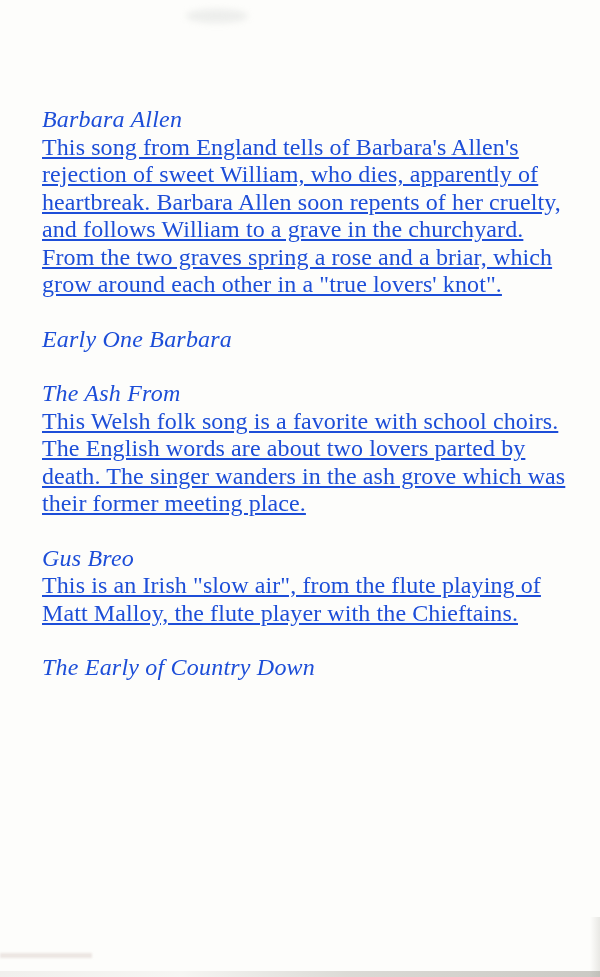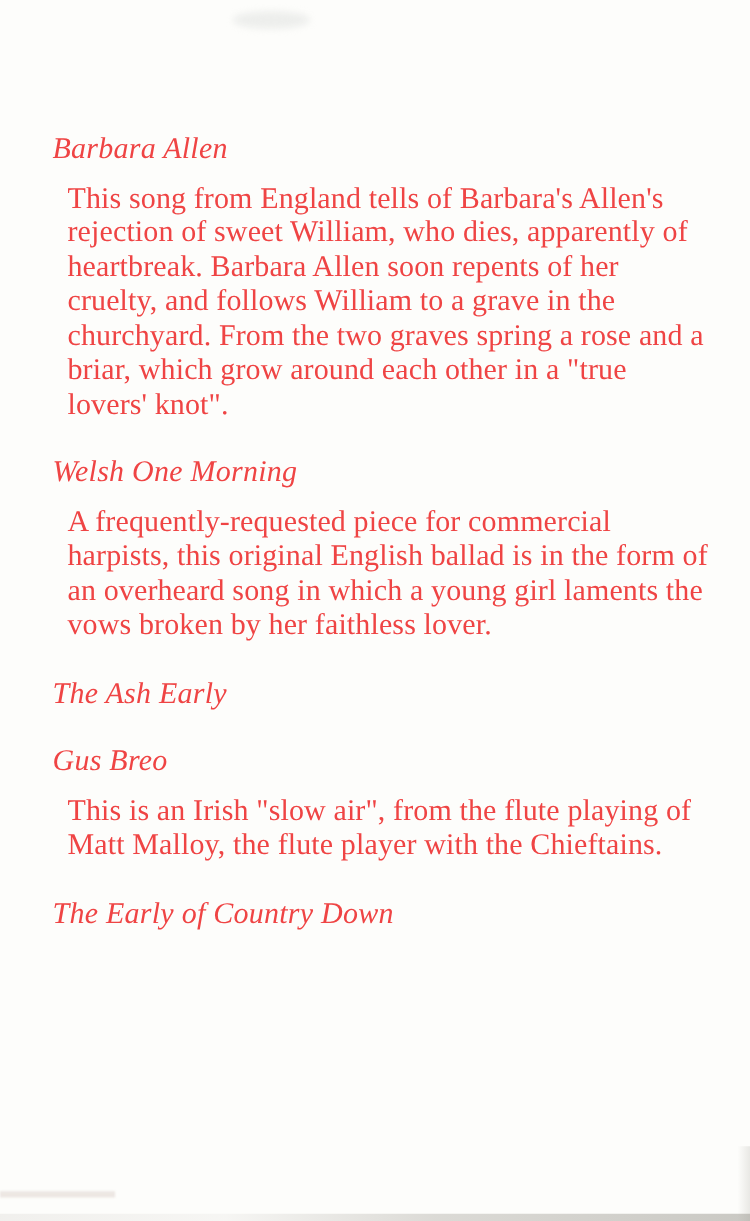--- a/index.html
+++ b/index.html
@@ -8,21 +8,21 @@
     background: #e9e9e7;
   }
   .page {
     position: relative;
     width: 600px;
     height: 977px;
     margin: 0 auto;
     background: #fdfdfb;
     overflow: hidden;
     font-family: "Liberation Serif", "DejaVu Serif", serif;
-    color: #ef4444;
+    color: #1d4ed8;
   }
   .content {
     position: absolute;
     top: 106px;
     left: 42px;
     width: 537px;
   }
   .song-section {
     margin: 0 0 27px 0;
   }
@@ -31,24 +31,25 @@
     line-height: 27.5px;
     font-style: italic;
     font-weight: normal;
     margin: 0;
     padding: 0;
     letter-spacing: 0.2px;
   }
   .song-description {
     font-size: 24px;
     line-height: 27.5px;
-    margin: 12px;
+    margin: 0;
     padding: 0;
     text-align: left;
     letter-spacing: 0.1px;
+    text-decoration: underline;
   }
   
   .scan-smudge-top {
     position: absolute;
     left: 186px;
     top: 9px;
     width: 62px;
     height: 14px;
     background: rgba(224, 226, 224, 0.55);
     border-radius: 50%;
@@ -98,26 +99,26 @@
   <span class="scan-smudge-top"></span>
 
   <div class="content">
 
     <div class="song-section">
       <h2 class="song-title">Barbara Allen</h2>
       <p class="song-description">This song from England tells of Barbara's Allen's rejection of sweet William, who dies, apparently of heartbreak. Barbara Allen soon repents of her cruelty, and follows William to a grave in the churchyard. From the two graves spring a rose and a briar, which grow around each other in a "true lovers' knot".</p>
     </div>
 
     <div class="song-section">
-      <h2 class="song-title">Welsh One Morning</h2>
-      <p class="song-description">A frequently-requested piece for commercial harpists, this original English ballad is in the form of an overheard song in which a young girl laments the vows broken by her faithless lover.</p>
+      <h2 class="song-title">Early One Barbara</h2>
     </div>
 
     <div class="song-section">
-      <h2 class="song-title">The Ash Early</h2>
+      <h2 class="song-title">The Ash From</h2>
+      <p class="song-description">This Welsh folk song is a favorite with school choirs. The English words are about two lovers parted by death. The singer wanders in the ash grove which was their former meeting place.</p>
     </div>
 
     <div class="song-section">
       <h2 class="song-title">Gus Breo</h2>
       <p class="song-description">This is an Irish "slow air", from the flute playing of Matt Malloy, the flute player with the Chieftains.</p>
     </div>
 
     <div class="song-section">
       <h2 class="song-title">The Early of Country Down</h2>
     </div>

